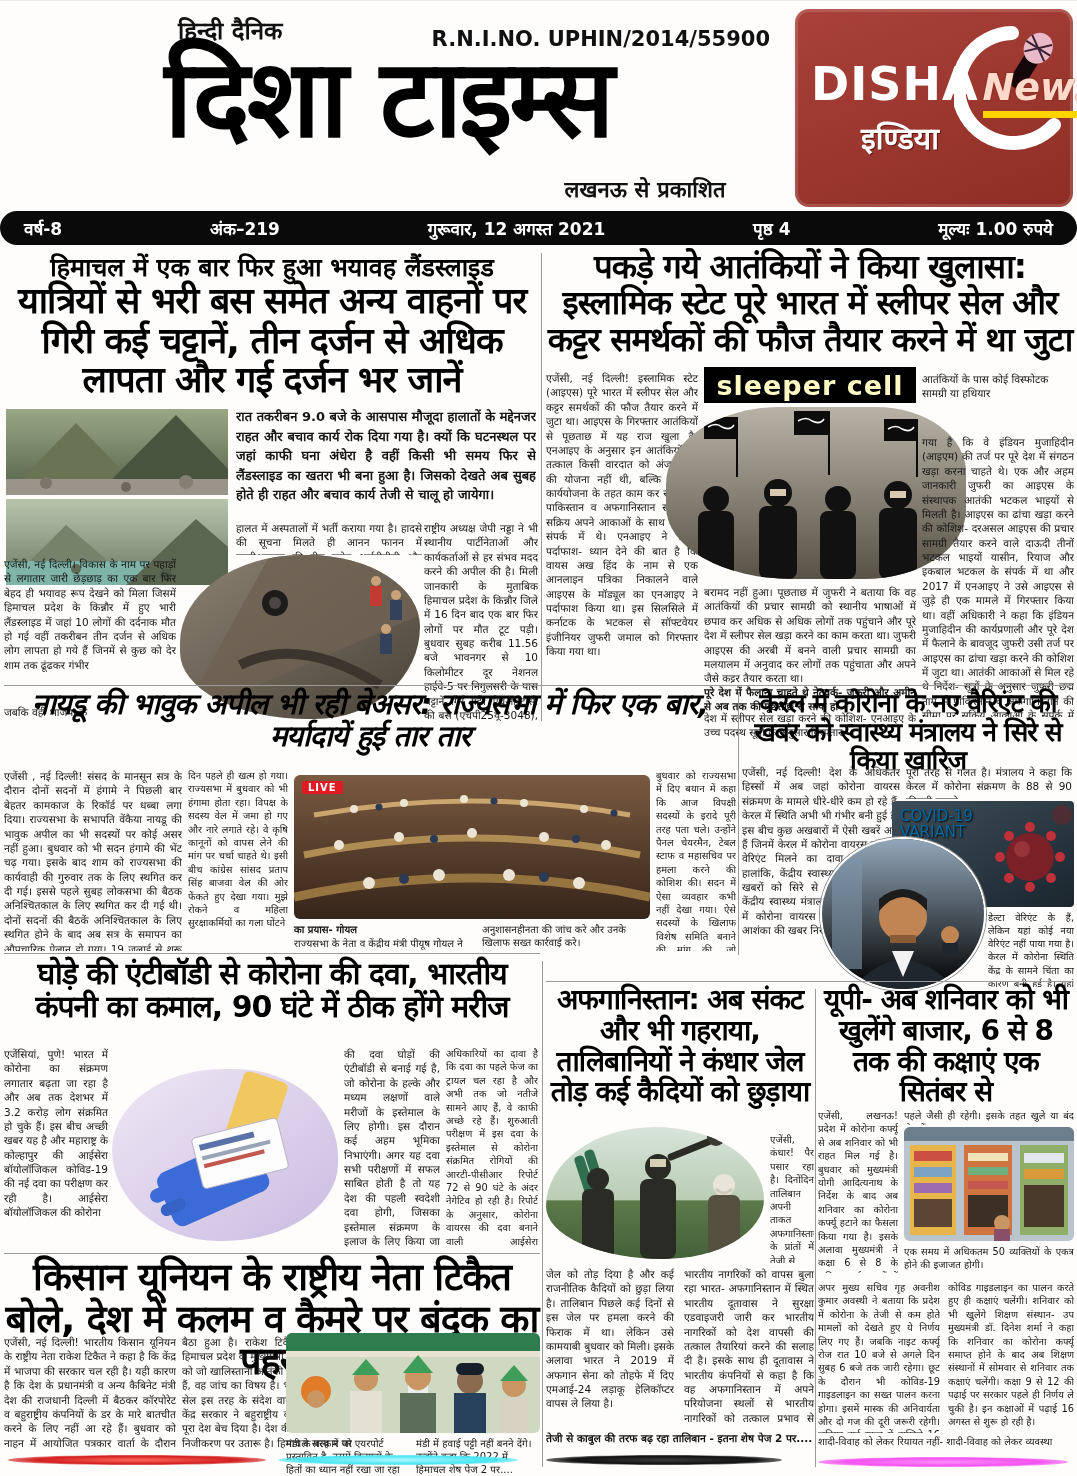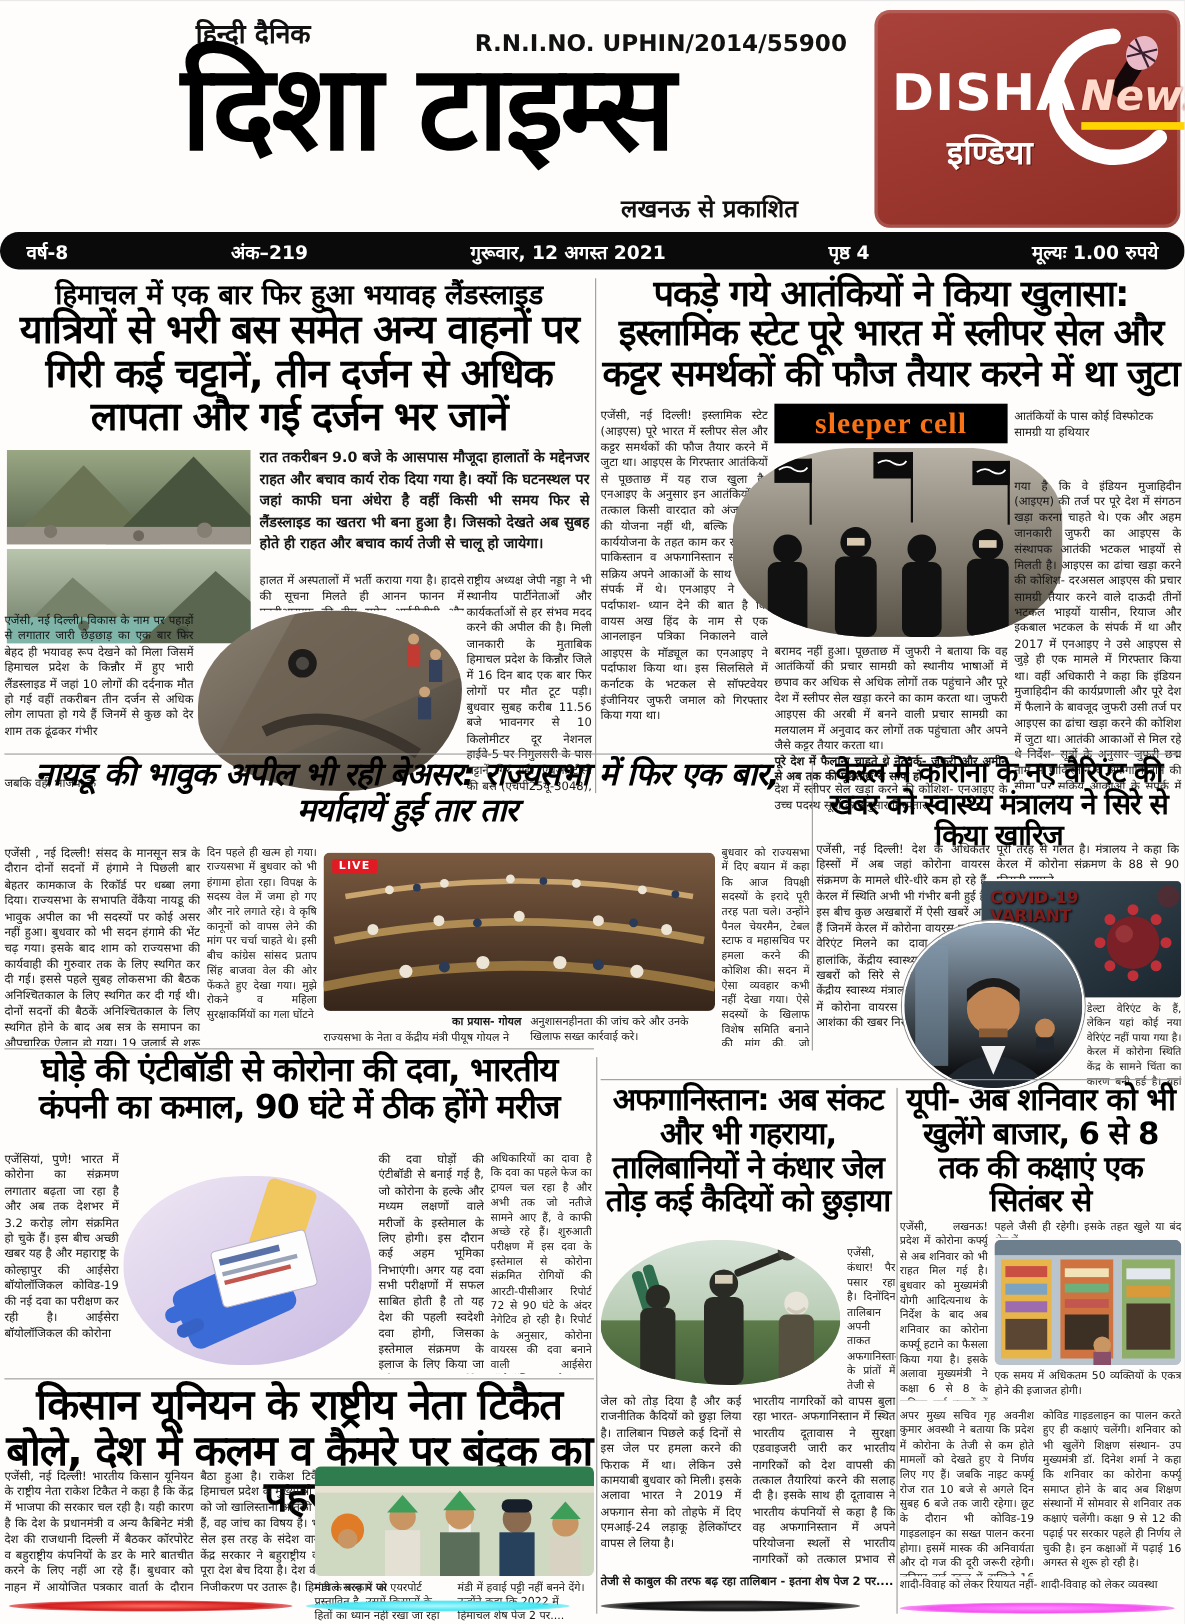--- a/index.html
+++ b/index.html
@@ -30,22 +30,22 @@
   
   .art{position:absolute;}
   .kick{position:absolute;left:0;right:0;text-align:center;font-weight:800;color:#000;}
   .head{position:absolute;left:0;right:0;text-align:center;font-weight:800;color:#000;line-height:1.1;letter-spacing:-1px;}
   .b{position:absolute;font-size:10.5px;line-height:1.37;text-align:justify;color:#161616;overflow:hidden;}
   .b9{font-size:9.8px;}
   .intro{font-size:13px;font-weight:bold;line-height:1.5;}
   .photo{position:absolute;overflow:hidden;}
   .photo svg{display:block;width:100%;height:100%;}
   .cap{position:absolute;font-size:10px;line-height:1.3;color:#161616;}
-  .banner{position:absolute;background:#000;color:#f97316;font-weight:800;display:flex;align-items:center;justify-content:center;font-family:Liberation Serif, serif;}
-  .overlay-label{position:absolute;color:#7f1d1d;font-weight:700;line-height:1.05;text-shadow:1px 1px 2px #000;}
+  .banner{position:absolute;background:#000;color:#fef9c3;font-weight:800;display:flex;align-items:center;justify-content:center;}
+  .overlay-label{position:absolute;color:#0369a1;font-weight:400;line-height:1.05;text-shadow:1px 1px 2px #000;}
   .live{position:absolute;left:8px;top:6px;background:#e01b24;color:#fff;font-size:10px;font-weight:bold;
         padding:1px 6px;border-radius:2px;letter-spacing:1px;}
   .vline{position:absolute;width:1px;background:#9a9a9a;}
   .hline{position:absolute;height:1px;background:#9a9a9a;}
   .endbar{position:absolute;height:10px;border-radius:50%;}
 </style>
 </head>
 <body>
 
 <div class="page">
@@ -242,21 +242,21 @@
             <circle cx="282" cy="64" r="4"></circle>
             <circle cx="110" cy="104" r="5"></circle>
             <circle cx="250" cy="102" r="5"></circle>
         </g>
       </svg>
       <span class="live">LIVE</span>
     </div>
 
     <div class="b b9" style="left:652px;top:80px;width:80px;height:182px;">बुधवार को राज्यसभा में दिए बयान में कहा कि आज विपक्षी सदस्यों के इरादे पूरी तरह पता चले। उन्होंने पैनल चेयरमैन, टेबल स्टाफ व महासचिव पर हमला करने की कोशिश की। सदन में ऐसा व्यवहार कभी नहीं देखा गया। ऐसे सदस्यों के खिलाफ विशेष समिति बनाने की मांग की, जो विपक्षी सदस्यों की घोर अनुशासनहीनता की जांच करे और</div>
 
-    <div class="cap" style="left:290px;top:234px;width:180px;font-weight:bold;text-align:right;">का प्रयास- गोयल</div>
+    <div class="cap" style="left:290px;top:234px;width:180px;font-weight:bold;">का प्रयास- गोयल</div>
     <div class="cap" style="left:290px;top:248px;width:230px;">राज्यसभा के नेता व केंद्रीय मंत्री पीयूष गोयल ने</div>
     <div class="cap" style="left:478px;top:234px;width:170px;">अनुशासनहीनता की जांच करे और उनके खिलाफ सख्त कार्रवाई करे।</div>
   </section>
 
   <section class="art" style="left:742px;top:688px;width:332px;height:300px;">
     <div class="head" style="top:0;font-size:26px;">केरल में कोरोना के नए वैरिएंट की खबर को स्वास्थ्य मंत्रालय ने सिरे से किया खारिज</div>
 
     <div class="b" style="left:0;top:76px;width:158px;height:218px;">एजेंसी, नई दिल्ली! देश के अधिकतर हिस्सों में अब जहां कोरोना वायरस संक्रमण के मामले धीरे-धीरे कम हो रहे हैं, केरल में स्थिति अभी भी गंभीर बनी हुई है। इस बीच कुछ अखबारों में ऐसी खबरें आई हैं जिनमें केरल में कोरोना वायरस का नया वेरिएंट मिलने का दावा किया गया। हालांकि, केंद्रीय स्वास्थ्य मंत्रालय ने ऐसी खबरों को सिरे से खारिज कर दिया। केंद्रीय स्वास्थ्य मंत्रालय ने कहा कि केरल में कोरोना वायरस के नए वैरिएंट की आशंका की खबर निराधार है।</div>
     <div class="b" style="left:164px;top:76px;width:166px;height:34px;">पूरी तरह से गलत है। मंत्रालय ने कहा कि केरल में कोरोना संक्रमण के 88 से 90 फीसदी मामले</div>
 

